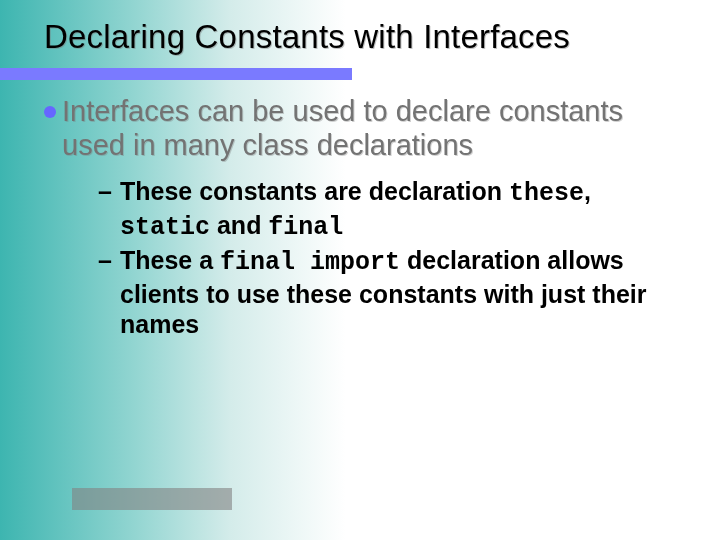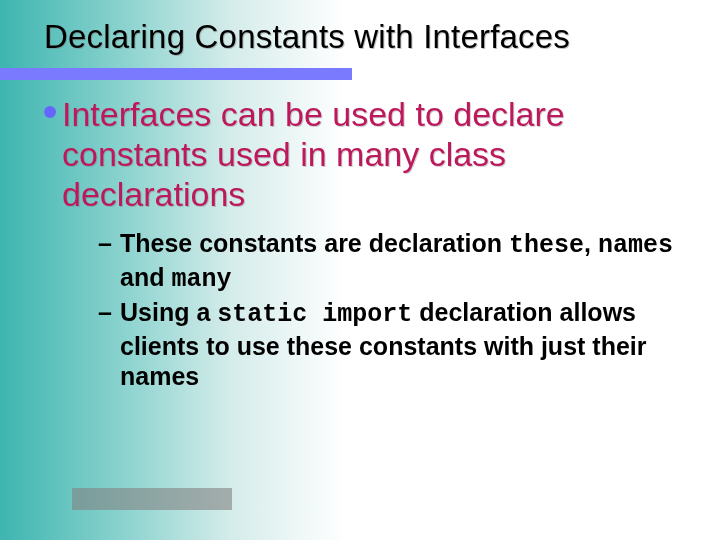--- a/index.html
+++ b/index.html
@@ -22,23 +22,23 @@
     top: 68px;
     left: 0;
     width: 352px;
     height: 12px;
     background: #7a7aff;
   }
   .content {
     padding: 28px 40px 0 48px;
   }
   .main-point {
-    font-size: 34px;
+    font-size: 29px;
     font-weight: 400;
-    color: #be185d;
+    color: #737373;
     line-height: 1.18;
     position: relative;
     padding-left: 14px;
     text-shadow: 1px 1px 0 rgba(120,120,120,0.35);
   }
   .bullet-dot {
     position: absolute;
     left: -4px;
     top: 12px;
     width: 12px;
@@ -83,22 +83,22 @@
 <div class="underline-bar"></div>
 
 <div class="content">
   <div class="main-point">
     <span class="bullet-dot"></span>
     <span>Interfaces can be used to declare constants used in many class declarations</span>
   </div>
   <div class="sub-list">
     <div class="sub-item">
       <span class="dash">–</span>
-      <span>These constants are declaration </span><span class="mono">these</span><span>, </span><span class="mono">names</span><span> and </span><span class="mono">many</span><span></span>
+      <span>These constants are declaration </span><span class="mono">these</span><span>, </span><span class="mono">static</span><span> and </span><span class="mono">final</span><span></span>
     </div>
     <div class="sub-item">
       <span class="dash">–</span>
-      <span>Using a </span><span class="mono">static import</span><span> declaration allows clients to use these constants with just their names</span><span class="mono"></span><span></span><span class="mono"></span><span></span>
+      <span>These a </span><span class="mono">final import</span><span> declaration allows clients to use these constants with just their names</span><span class="mono"></span><span></span><span class="mono"></span><span></span>
     </div>
   </div>
 </div>
 
 <div class="footer-bar"></div>
 
 </body></html>

